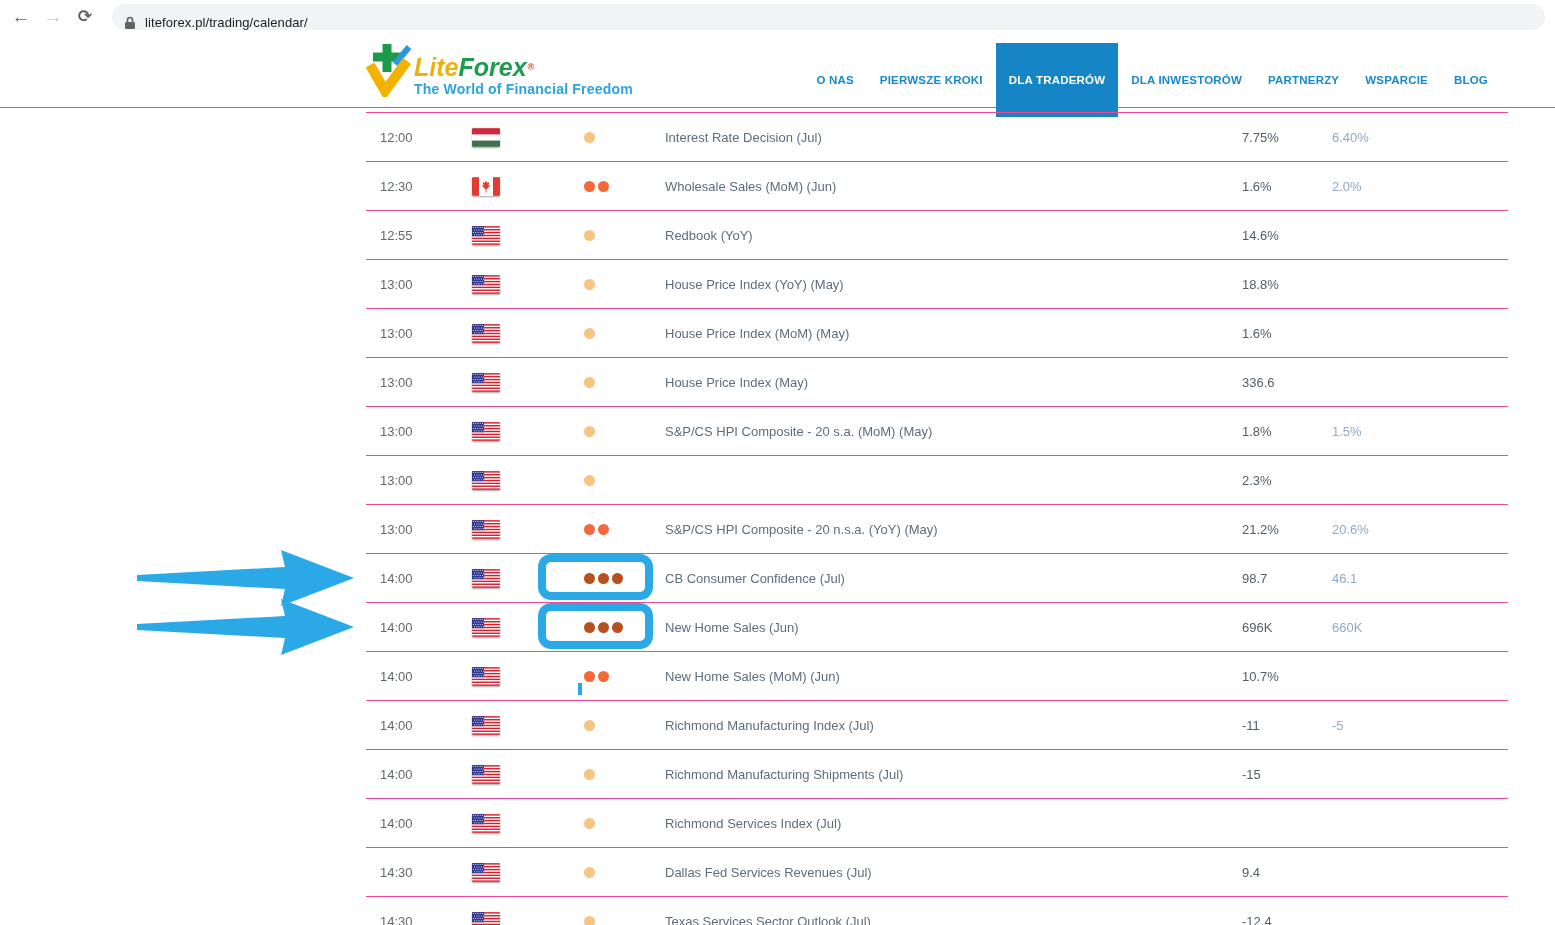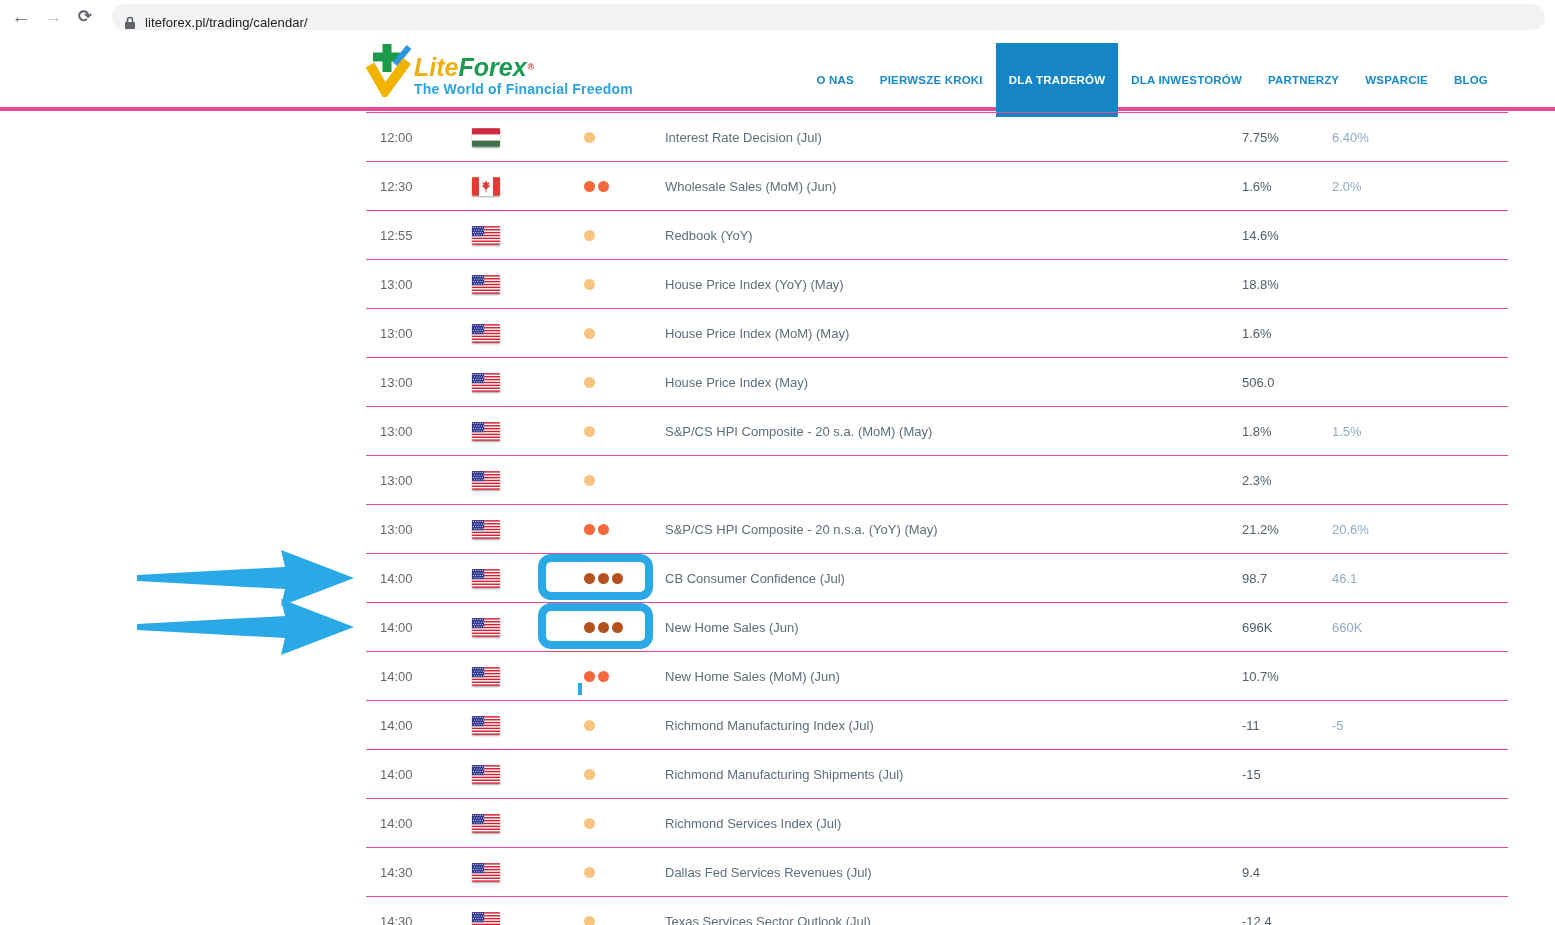--- a/index.html
+++ b/index.html
@@ -14,21 +14,21 @@
   .nav-btn.back{margin-left:8px;}
   .nav-btn.fwd{color:#c3c6ca;margin-left:6px;}
   .nav-btn.reload{font-size:17px;margin-left:6px;font-weight:bold;}
   .omnibox{flex:1;height:26px;margin:0 10px 0 14px;background:#f1f3f4;border-radius:13px;
            display:flex;align-items:flex-end;padding-left:12px;}
   .lock{width:12px;height:14px;margin-right:9px;flex:0 0 auto;}
   .url-text{font-size:13px;color:#202124;letter-spacing:.1px;}
 
   
   .site-header{position:absolute;left:0;top:33px;width:1555px;height:74px;background:#fff;
-               border-bottom:4px solid #ec4899;}
+               border-bottom:1px solid #ec4899;}
   .logo{position:absolute;left:366px;top:6px;display:flex;align-items:flex-start;cursor:pointer;}
   .logo-mark{width:46px;height:56px;margin-top:2px;}
   .logo-textcol{margin-left:2px;margin-top:16px;}
   .wordmark{font-size:25px;font-weight:bold;font-style:italic;line-height:24px;white-space:nowrap;}
   .wm-lite{color:#ECB012;}
   .wm-forex{color:#1E9B4E;}
   .wm-reg{color:#D03C2F;font-size:9px;font-style:normal;vertical-align:top;margin-left:1px;}
   .tagline{font-size:14px;font-weight:bold;color:#2AA3DE;margin-top:2px;letter-spacing:.2px;white-space:nowrap;}
 
   .main-nav{position:absolute;right:54px;top:10px;height:74px;display:flex;align-items:center;}
@@ -310,21 +310,21 @@
             <circle cx="5.2" cy="9.3" r="0.55" fill="#fff"></circle>
             <circle cx="7.6000000000000005" cy="9.3" r="0.55" fill="#fff"></circle>
             <circle cx="9.999999999999998" cy="9.3" r="0.55" fill="#fff"></circle>
             <circle cx="12.399999999999999" cy="9.3" r="0.55" fill="#fff"></circle>
           </svg>
         </div>
     <div class="cell c-dots">
           <span class="dot imp1"></span>
         </div>
     <div class="cell c-event">House Price Index (May)</div>
-    <div class="cell c-actual">506.0</div>
+    <div class="cell c-actual">336.6</div>
     <div class="cell c-forecast"></div>
   </div>
       <div class="row">
     <div class="cell c-time">13:00</div>
     <div class="cell c-flag">
           <svg viewBox="0 0 30 20">
             <rect width="30" height="20" fill="#fff"></rect>
             <rect y="0.00" width="30" height="1.54" fill="#CE2030"></rect>
             <rect y="3.08" width="30" height="1.54" fill="#CE2030"></rect>
             <rect y="6.15" width="30" height="1.54" fill="#CE2030"></rect>

